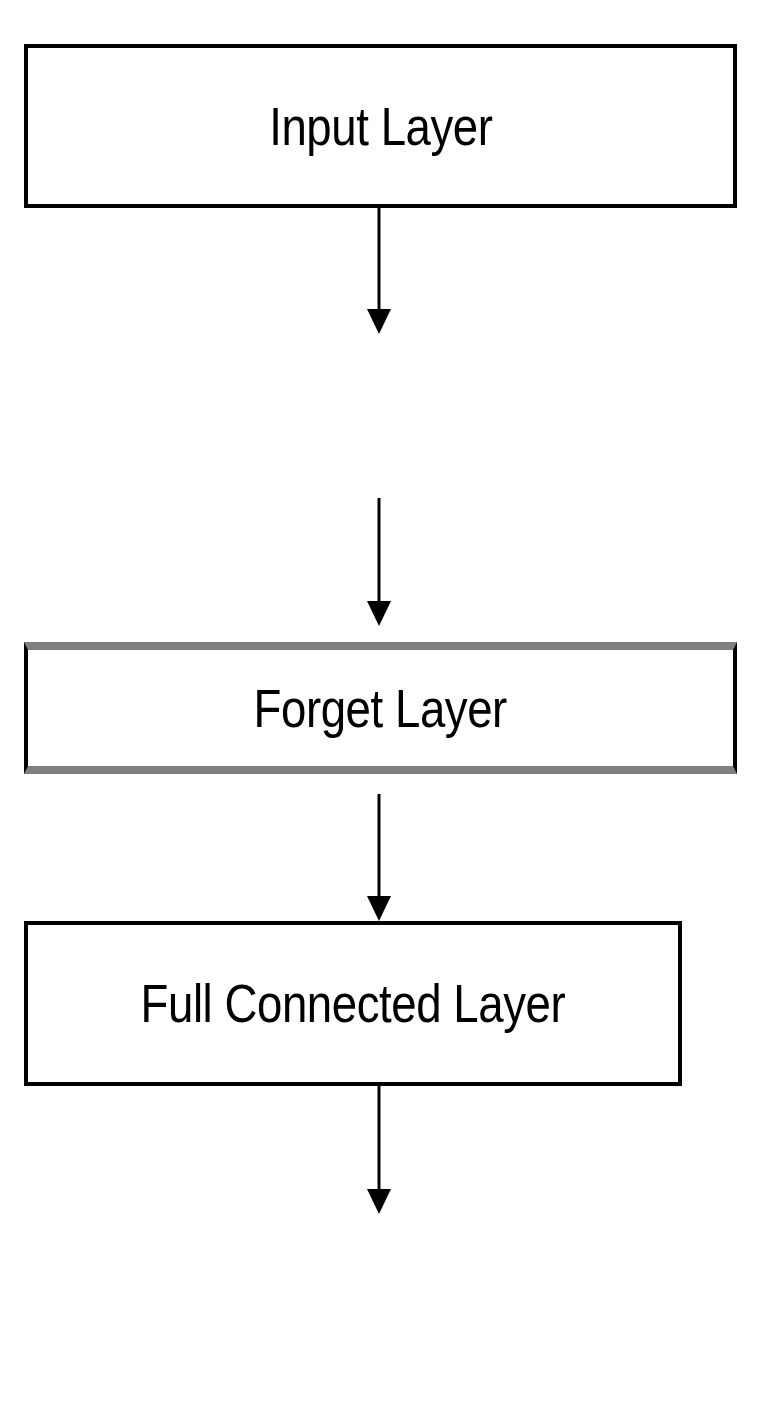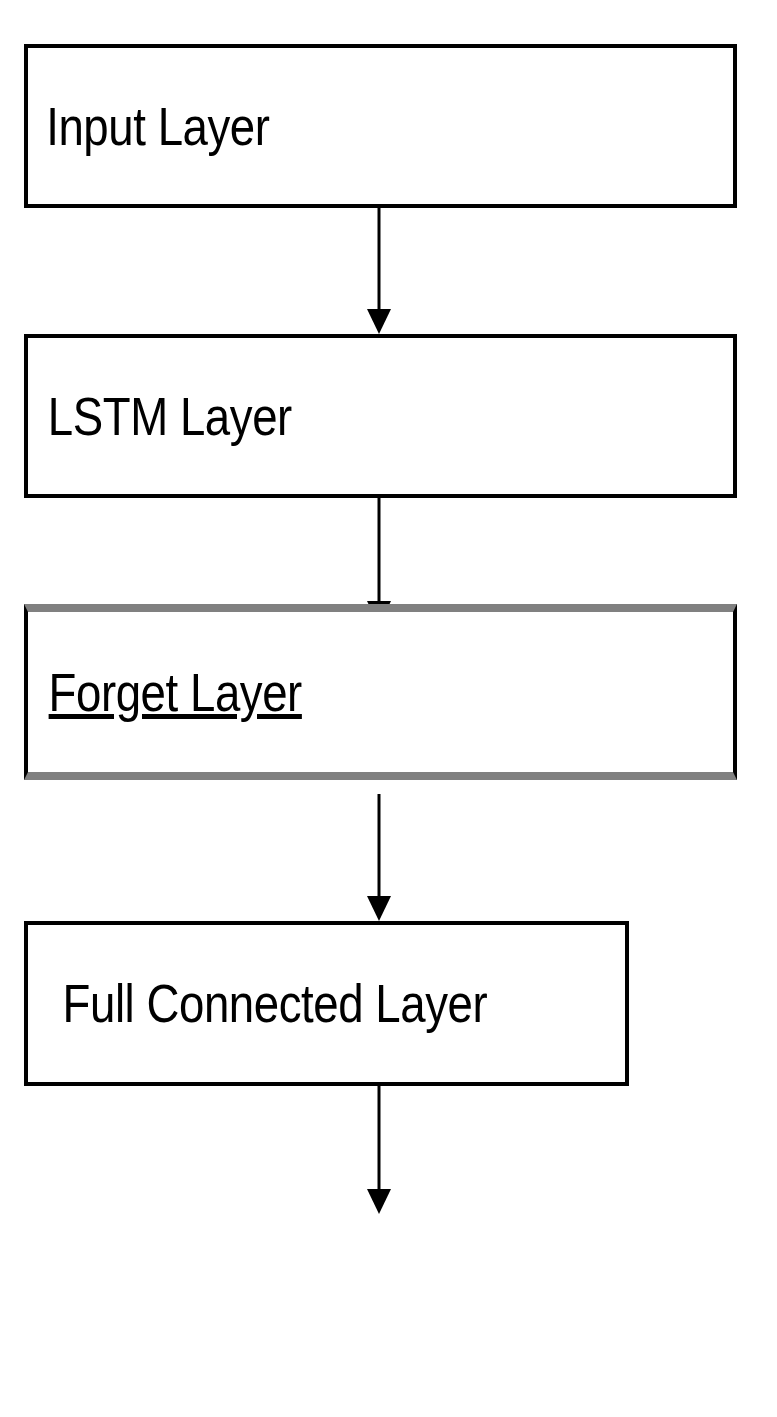--- a/index.html
+++ b/index.html
@@ -16,20 +16,21 @@
     height: 1417px;
     background: #ffffff;
     overflow: hidden;
   }
   .node {
     position: absolute;
     box-sizing: border-box;
     background: #ffffff;
     display: flex;
     align-items: center;
+    justify-content: center;
   }
   .node-plain {
     border: 4px solid #000000;
   }
   .node-gray-hz {
     border-left: 4px solid #000000;
     border-right: 4px solid #000000;
     border-top: 8px solid #808080;
     border-bottom: 8px solid #808080;
   }
@@ -63,43 +64,40 @@
     <span class="node-label">Input Layer</span>
   </div>
 
   <div class="edge" style="left:357px; top:208px; height:126px;">
     <svg viewBox="0 0 44 126" preserveAspectRatio="none">
       <line x1="22" y1="0" x2="22" y2="110" stroke="#000000" stroke-width="3"></line>
       <polygon points="22,126 10,101 34,101" fill="#000000"></polygon>
     </svg>
   </div>
 
-  <div class="node node-plain" style="left:24px; top:334px; width:713px; height:164px;">
-    <span class="node-label">LSTM Layer</span>
-  </div>
 
   <div class="edge" style="left:357px; top:498px; height:128px;">
     <svg viewBox="0 0 44 128" preserveAspectRatio="none">
       <line x1="22" y1="0" x2="22" y2="112" stroke="#000000" stroke-width="3"></line>
       <polygon points="22,128 10,103 34,103" fill="#000000"></polygon>
     </svg>
   </div>
 
-  <div class="node node-gray-hz" style="left:24px; top:604px; width:713px; height:176px;text-decoration:underline;">
+  <div class="node node-gray-hz" style="left:24px; top:642px; width:713px; height:132px;">
     <span class="node-label">Forget Layer</span>
   </div>
 
   <div class="edge" style="left:357px; top:794px; height:127px;">
     <svg viewBox="0 0 44 127" preserveAspectRatio="none">
       <line x1="22" y1="0" x2="22" y2="111" stroke="#000000" stroke-width="3"></line>
       <polygon points="22,127 10,102 34,102" fill="#000000"></polygon>
     </svg>
   </div>
 
-  <div class="node node-plain" style="left:24px; top:921px; width:605px; height:165px;">
+  <div class="node node-plain" style="left:24px; top:921px; width:658px; height:165px;">
     <span class="node-label">Full Connected Layer</span>
   </div>
 
   <div class="edge" style="left:357px; top:1086px; height:128px;">
     <svg viewBox="0 0 44 128" preserveAspectRatio="none">
       <line x1="22" y1="0" x2="22" y2="112" stroke="#000000" stroke-width="3"></line>
       <polygon points="22,128 10,103 34,103" fill="#000000"></polygon>
     </svg>
   </div>
 

